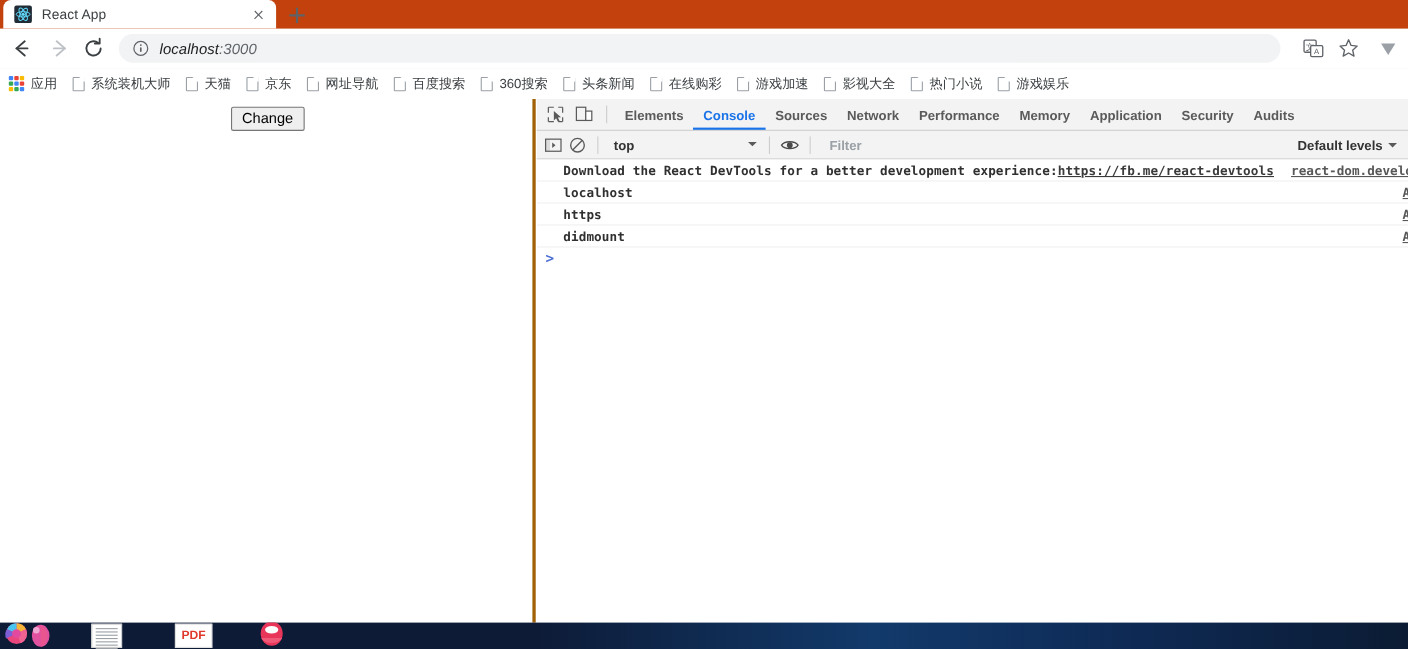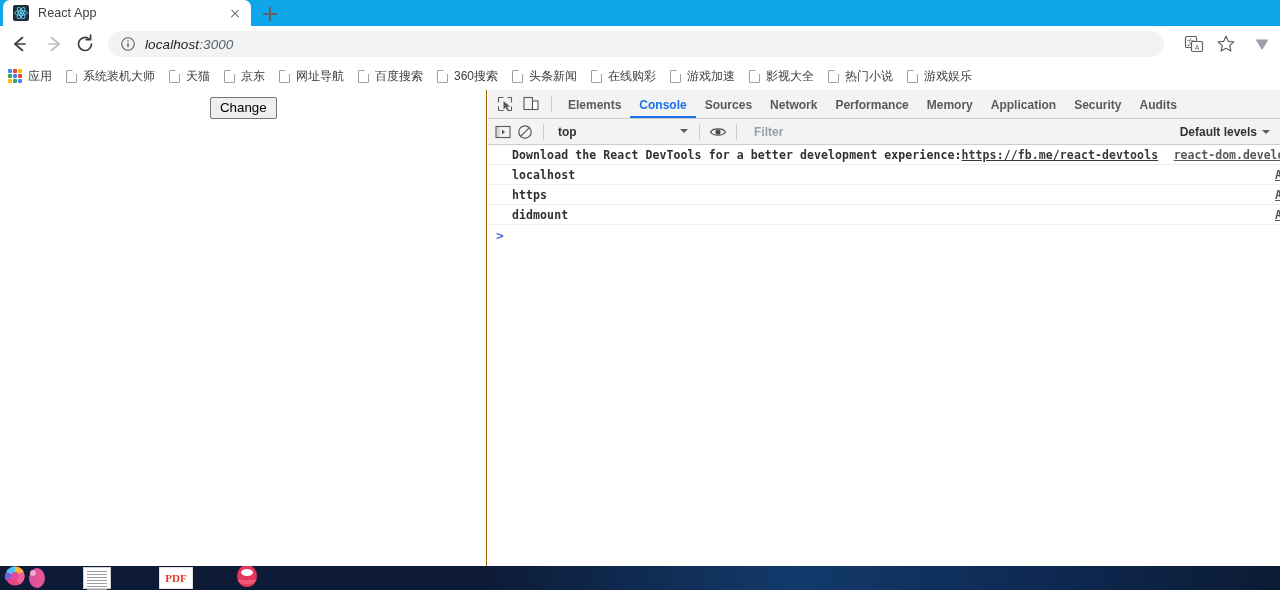--- a/index.html
+++ b/index.html
@@ -8,21 +8,21 @@
     font-family:"Liberation Sans",sans-serif;
     background:#ffffff;
     -webkit-font-smoothing:antialiased;
   }
   .screen{position:relative;width:1280px;height:590px;overflow:hidden;background:#fff;}
 
   
   .chrome{position:absolute;left:0;top:0;width:1280px;height:90px;background:#dee1e6;}
 
   
-  .tabstrip{position:absolute;left:0;top:0;width:1280px;height:41px;background:#0ea5e9;}
+  .tabstrip{position:absolute;left:0;top:0;width:1280px;height:41px;background:#c2410c;}
   .tab{
     position:absolute;left:3px;top:0px;width:248px;height:26px;
     background:#fff;border-radius:7px 7px 0 0;
     display:flex;align-items:center;padding:0 6px;box-sizing:border-box;
   }
   .tab-fav{width:16px;height:16px;margin-left:4px;margin-right:9px;flex:0 0 auto;
            background:#222c36;border-radius:2px;position:relative;overflow:hidden;}
   .tab-title{font-size:12.5px;color:#3c4043;white-space:nowrap;overflow:hidden;flex:1 1 auto;letter-spacing:.1px;}
   .tab-close{width:16px;height:16px;flex:0 0 auto;position:relative;margin-right:2px;cursor:pointer;}
   .tab-close:before,.tab-close:after{content:"";position:absolute;left:3px;top:7.5px;width:10px;height:1.3px;background:#5f6368;}
@@ -55,21 +55,21 @@
   
   .bookmarks{position:absolute;left:0;top:62px;width:1280px;height:28px;background:#fff;display:flex;align-items:center;}
   .bm{display:flex;align-items:center;height:22px;padding:0 6px;margin-left:2px;cursor:pointer;white-space:nowrap;border-radius:3px;}
   .bm-label{font-size:12px;color:#3c4043;margin-left:6px;}
   .bm-apps-grid{width:14px;height:14px;display:grid;grid-template-columns:repeat(3,1fr);grid-template-rows:repeat(3,1fr);gap:1.5px;}
   .bm-apps-grid i{display:block;border-radius:1px;}
   .bm-doc{width:11px;height:13px;position:relative;border:1px solid #9aa0a6;border-radius:1px;box-sizing:border-box;background:#fff;}
   .bm-doc:after{content:"";position:absolute;right:-1px;top:-1px;width:0;height:0;border-left:4px solid transparent;border-top:4px solid #fff;border-right:1px solid #fff;}
 
   
-  .viewport{position:absolute;left:0;top:90px;width:487px;height:476px;background:#fff;border-right:1px solid #a16207;box-sizing:border-box;}
+  .viewport{position:absolute;left:0;top:90px;width:487px;height:476px;background:#fff;border-right:3px solid #a16207;box-sizing:border-box;}
   .change-btn{
     position:absolute;left:210px;top:7px;
     font-family:"Liberation Sans",sans-serif;font-size:13.3px;color:#000;
     background:#efefef;border:1px solid #767676;border-radius:2px;
     padding:2px 9px 3px;cursor:pointer;line-height:normal;
   }
 
   
   .devtools{position:absolute;left:488px;top:90px;width:792px;height:476px;background:#fff;font-weight:bold;}
   .dt-tabbar{position:relative;height:28px;background:#f3f3f3;border-bottom:1px solid #cdcdcd;display:flex;align-items:center;}
@@ -101,21 +101,21 @@
   .prompt-row{position:relative;height:20px;display:flex;align-items:center;padding-left:8px;}
   .prompt-chev{color:#4a6fd4;font-size:13px;font-family:"DejaVu Sans Mono",monospace;line-height:1;}
 
   
   .taskbar{position:absolute;left:0;top:566px;width:1280px;height:24px;
     background:linear-gradient(90deg,#0d1b37 0%,#0d1b37 38%,#123a6b 62%,#0e2a55 80%,#0b1b33 100%);}
   .tb-item{position:absolute;top:1px;cursor:pointer;}
   .tb-doc{width:28px;height:22px;background:#fff;border:1px solid #d0d0d0;box-sizing:border-box;padding:3px 3px;}
   .tb-doc i{display:block;height:1px;background:#9aa0a6;margin-bottom:2px;}
   .tb-pdf{width:34px;height:22px;background:#fff;border:1px solid #e0e0e0;box-sizing:border-box;
-          color:#e0392c;font-size:11px;font-weight:bold;text-align:center;line-height:20px;font-family:Liberation Serif, serif;}
+          color:#e0392c;font-size:11px;font-weight:bold;text-align:center;line-height:20px;font-family:Liberation Sans, sans-serif;}
 </style>
 </head>
 <body>
 
 <div class="screen">
 
   <div class="chrome">
 
     <div class="tabstrip">
       <div class="tab">

